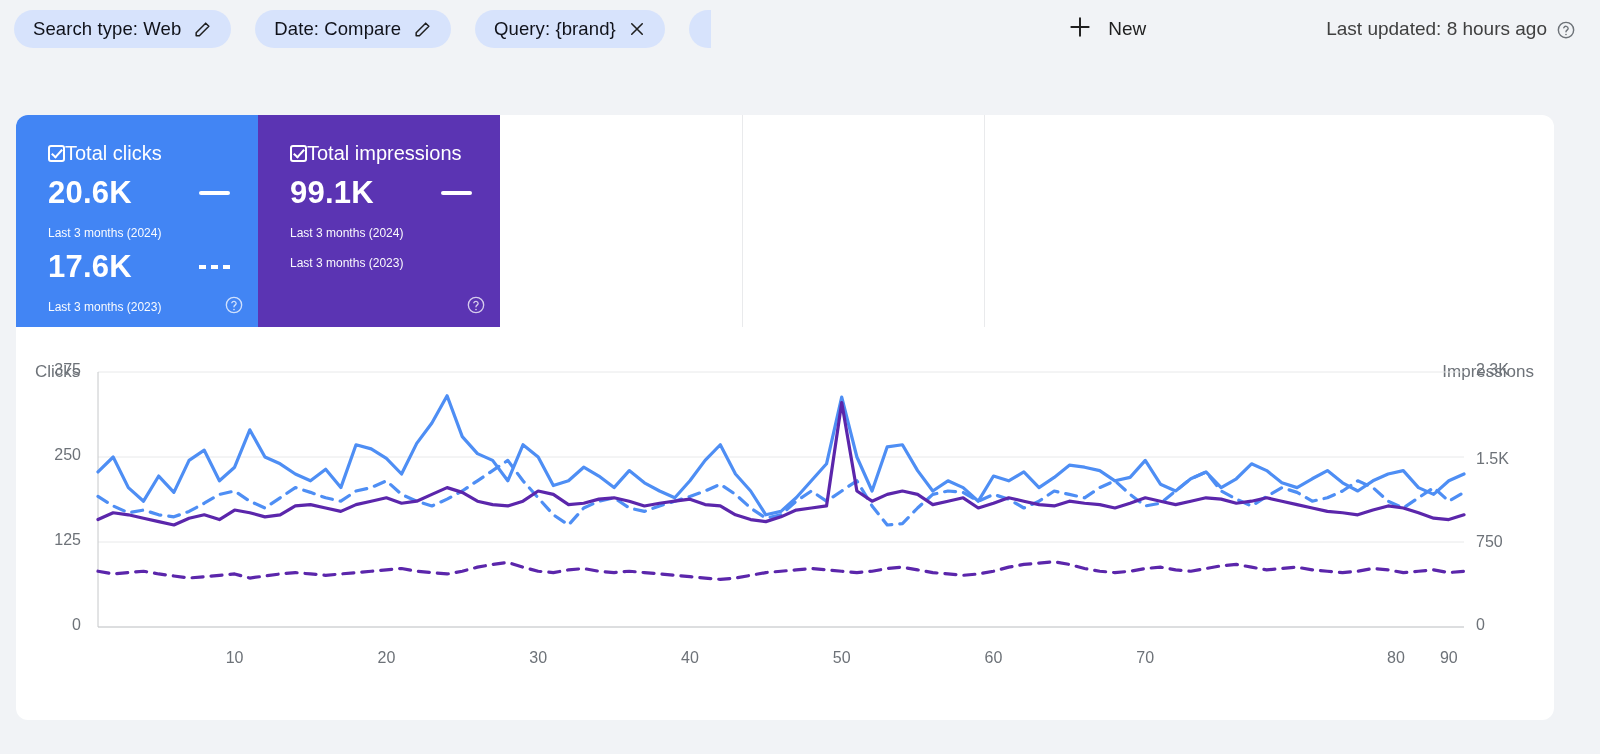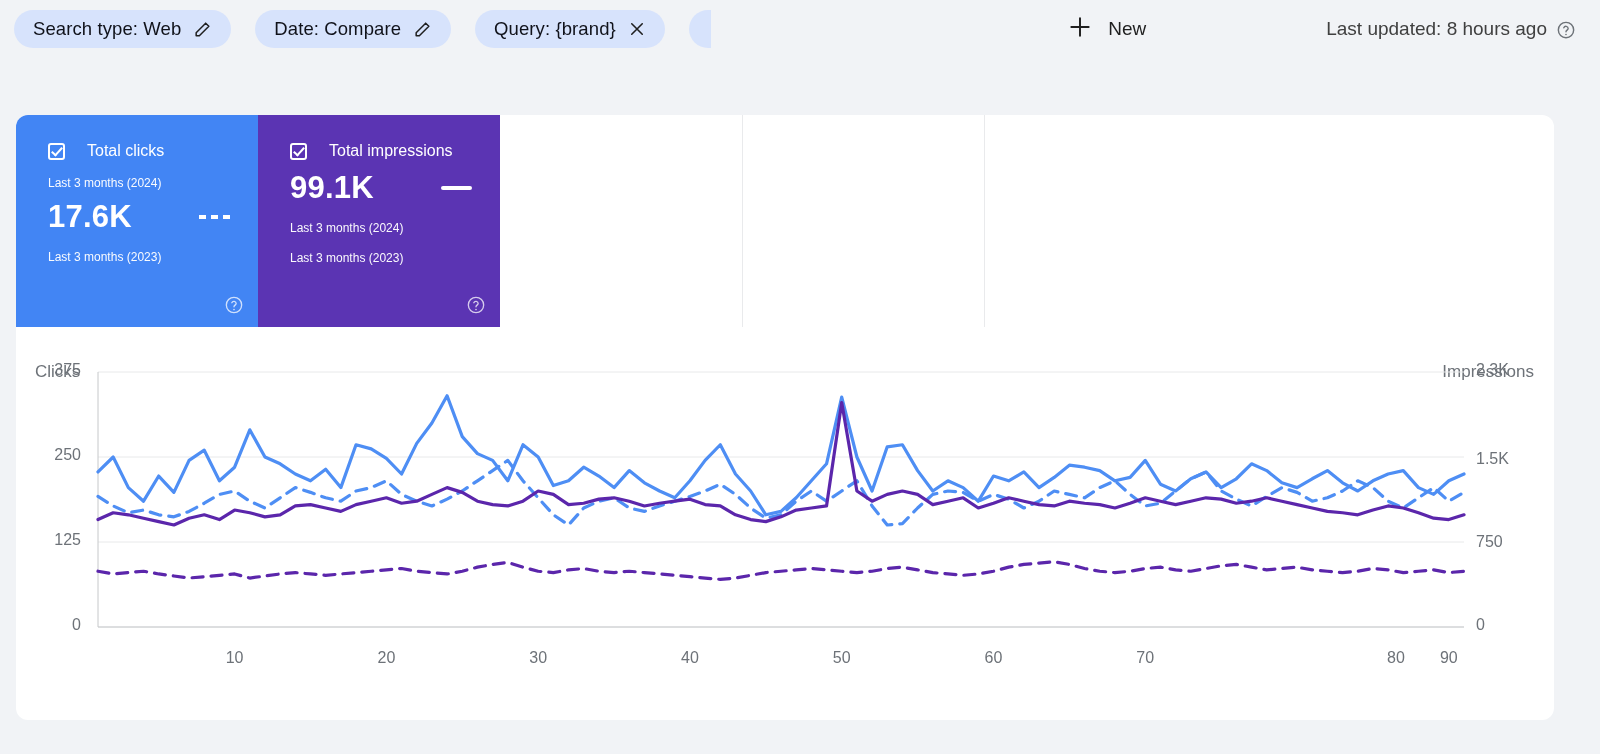--- a/index.html
+++ b/index.html
@@ -103,22 +103,22 @@
     padding: 27px 0 0 32px;
     color: #ffffff;
     position: relative;
     cursor: pointer;
   }
   .card.blue { background: #4285f4; }
   .card.purple { background: #5b34b3; }
   .card-head {
     display: flex;
     align-items: center;
-    gap: 22px;
-    font-size: 16px;
+    gap: 0;
+    font-size: 20px;
     margin-bottom: 11px;
   }
   .cbox {
     width: 17px; height: 17px;
     border: 2px solid #ffffff;
     border-radius: 3px;
     position: relative;
     flex: none;
     box-sizing: border-box;
   }
@@ -262,20 +262,24 @@
   </div>
 
   <div class="panel">
 
     <div class="cards">
 
       <div class="card blue">
         <div class="card-head">
           <span class="cbox"></span>
           <span>Total clicks</span>
+        </div>
+        <div class="stat-row">
+          <span class="stat-val">20.6K</span>
+          <span class="legend-solid"></span>
         </div>
         <div class="stat-sub">Last 3 months (2024)</div>
         <div class="stat-row">
           <span class="stat-val">17.6K</span>
           <span class="legend-dashed"></span>
         </div>
         <div class="stat-sub">Last 3 months (2023)</div>
         <span class="help-corner">
           <svg width="20" height="20" viewBox="0 0 24 24" fill="none" stroke="#ffffff" stroke-width="1.6">
             <circle cx="12" cy="12" r="9.2"></circle>

